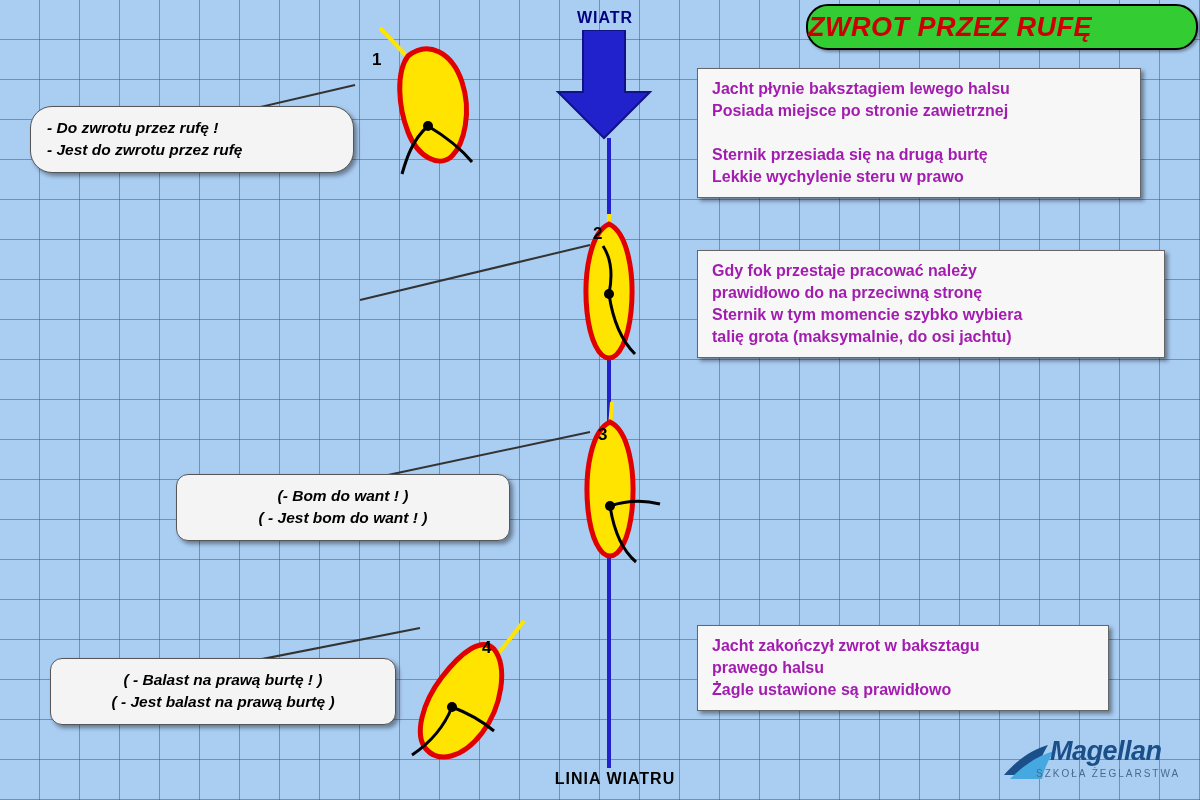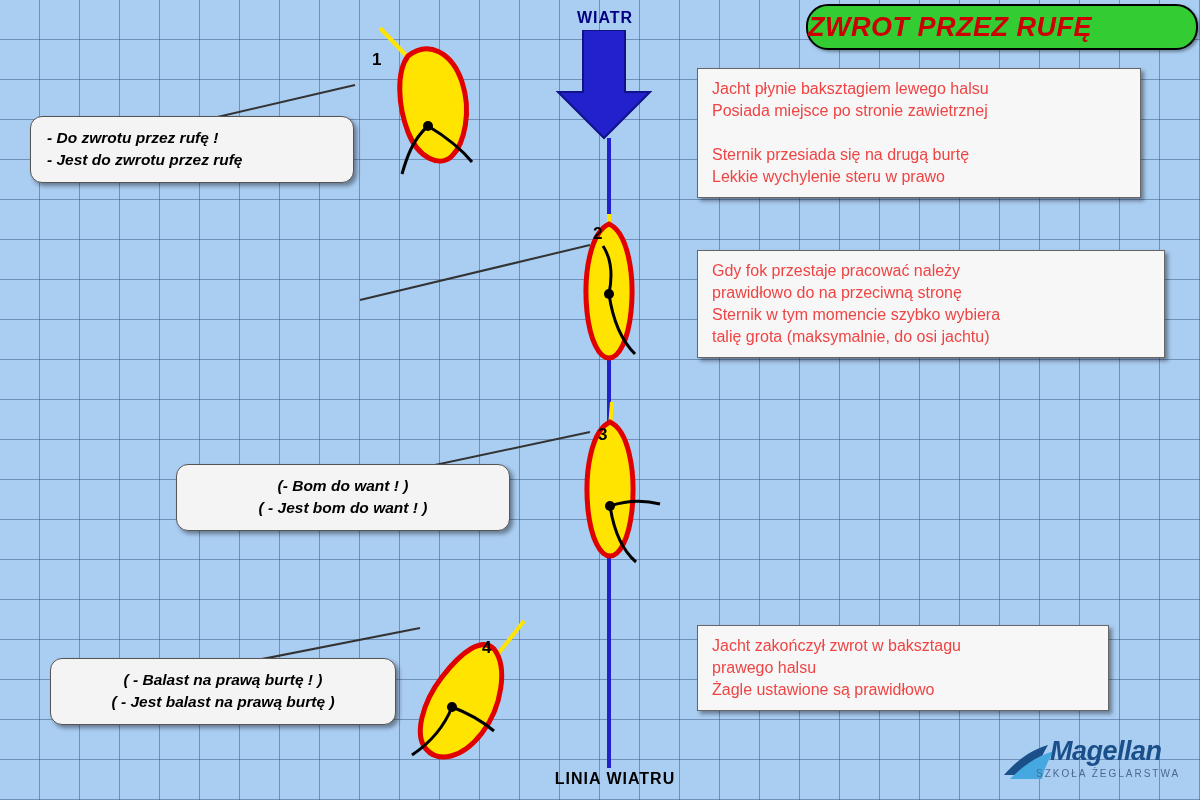--- a/index.html
+++ b/index.html
@@ -122,23 +122,23 @@
     pointer-events: none;
   }
 
   
   .note {
     position: absolute;
     background: #f7f7f7;
     border: 1px solid #666;
     box-shadow: 3px 3px 4px rgba(0,0,0,0.4);
     padding: 9px 14px;
-    font-weight: normal;
+    font-weight: bold;
     font-size: 16px;
-    color: #ef4444;
+    color: #a21caf;
     line-height: 1.38;
     white-space: pre-line;
   }
 
   
   #logo {
     position: absolute;
     left: 1000px;
     top: 735px;
     width: 196px;
@@ -228,25 +228,25 @@
     <div class="boat-num" style="left:92px; top:23px;">4</div>
   </div>
 
   <svg class="leader" style="left:0; top:0;" width="1200" height="800">
     <line x1="196" y1="122" x2="355" y2="85" stroke="#333" stroke-width="2"></line>
     <line x1="360" y1="300" x2="590" y2="245" stroke="#333" stroke-width="2"></line>
     <line x1="355" y1="482" x2="590" y2="432" stroke="#333" stroke-width="2"></line>
     <line x1="196" y1="672" x2="420" y2="628" stroke="#333" stroke-width="2"></line>
   </svg>
 
-  <div class="callout" style="left:30px; top:116px; width:290px;">- Do zwrotu przez rufę !
+  <div class="callout" style="left:30px; top:106px; width:290px;border-radius:22px;">- Do zwrotu przez rufę !
 - Jest do zwrotu przez rufę</div>
 
 
-  <div class="callout center" style="left:176px; top:464px; width:300px;">(- Bom do want ! )
+  <div class="callout center" style="left:176px; top:474px; width:300px;">(- Bom do want ! )
  ( - Jest bom do want ! )</div>
 
   <div class="callout center" style="left:50px; top:658px; width:312px;">( - Balast na prawą burtę ! )
 ( - Jest balast na prawą burtę )</div>
 
   <div class="note" style="left:697px; top:68px; width:414px;">Jacht płynie baksztagiem lewego halsu
 Posiada miejsce po stronie zawietrznej
 
 Sternik przesiada się na drugą burtę
 Lekkie wychylenie steru w prawo</div>

